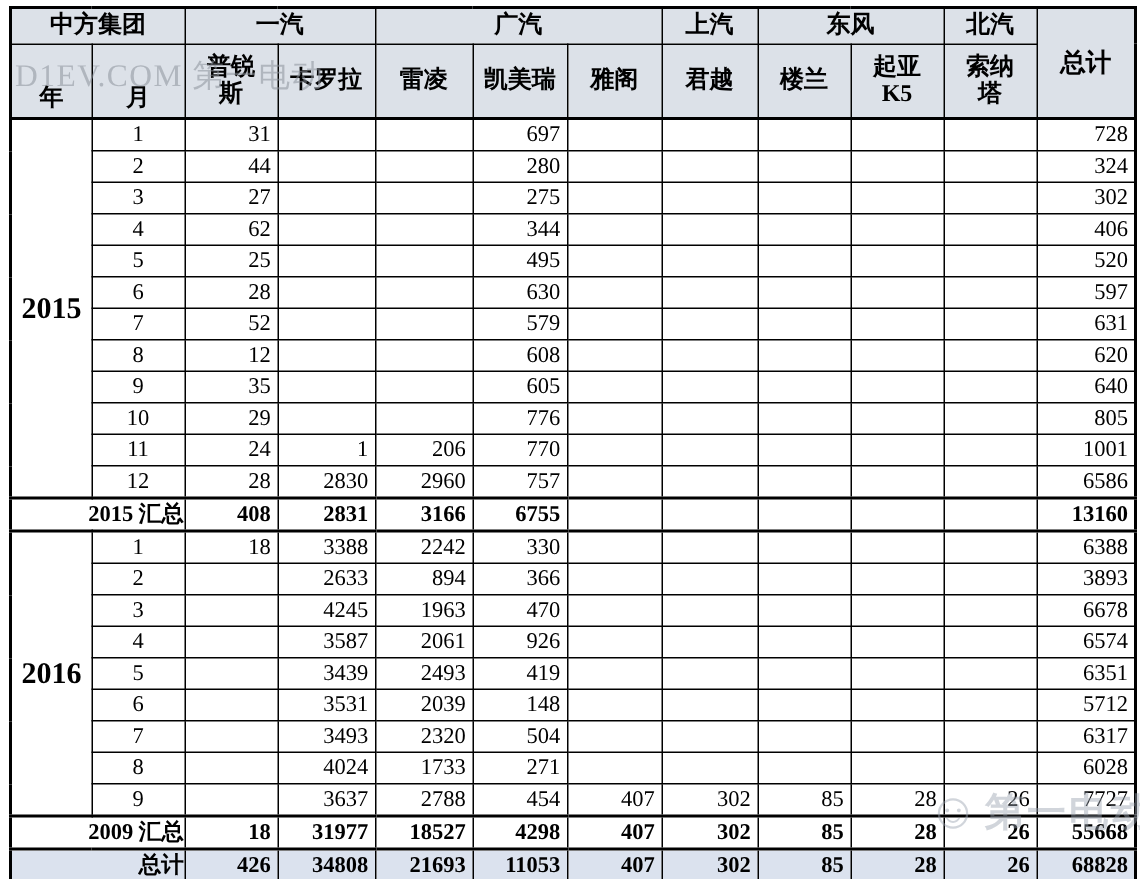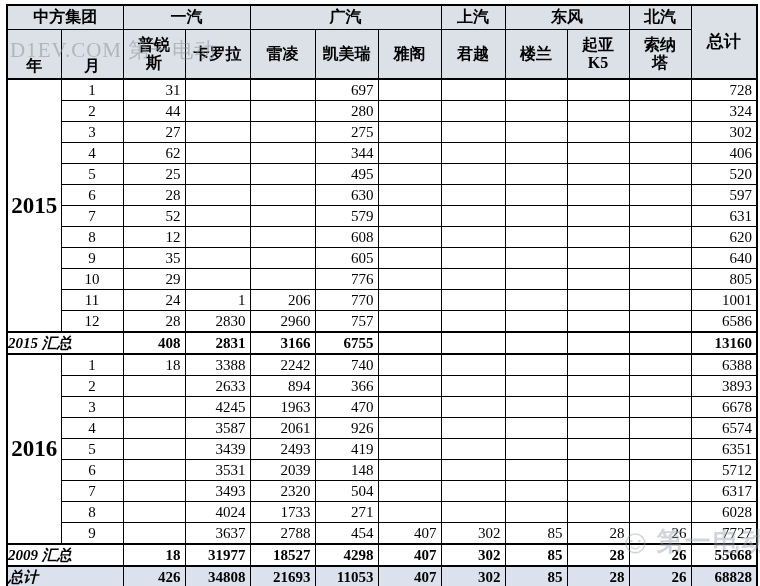--- a/index.html
+++ b/index.html
@@ -40,29 +40,29 @@
     height: 20px;
     font-size: 15px;
     line-height: 20px;
     background: #fff;
   }
   td.month-cell { text-align: center; }
   td.num-cell { text-align: right; padding-right: 4px; }
   td.year-cell {
     text-align: center;
     font-weight: bold;
-    font-size: 23px;
+    font-size: 20px;
     vertical-align: middle;
   }
   tr.summary-row td {
     font-weight: bold;
     border-top: 2px solid #000;
     border-bottom: 2px solid #000;
   }
-  td.summary-label { text-align: left; font-weight: bold; font-style: italic; }
+  td.summary-label { text-align: right; font-weight: bold; }
   tr.grand-row td {
     font-weight: bold;
     background: #dbe2ee;
     border-top: 2px solid #000;
   }
   .wm-tl {
     position: absolute;
     left: 10px; top: 36px;
     font-size: 21px;
     color: #8d939c;
@@ -300,21 +300,21 @@
         <td class="num-cell"></td>
         <td class="num-cell"></td>
         <td class="num-cell">13160</td>
       </tr>
       <tr class="data-row">
         <td class="year-cell" rowspan="9">2016</td>
         <td class="month-cell">1</td>
         <td class="num-cell">18</td>
         <td class="num-cell">3388</td>
         <td class="num-cell">2242</td>
-        <td class="num-cell">740</td>
+        <td class="num-cell">330</td>
         <td class="num-cell"></td>
         <td class="num-cell"></td>
         <td class="num-cell"></td>
         <td class="num-cell"></td>
         <td class="num-cell"></td>
         <td class="num-cell">6388</td>
       </tr>
       <tr class="data-row">
         <td class="month-cell">2</td>
         <td class="num-cell"></td>

